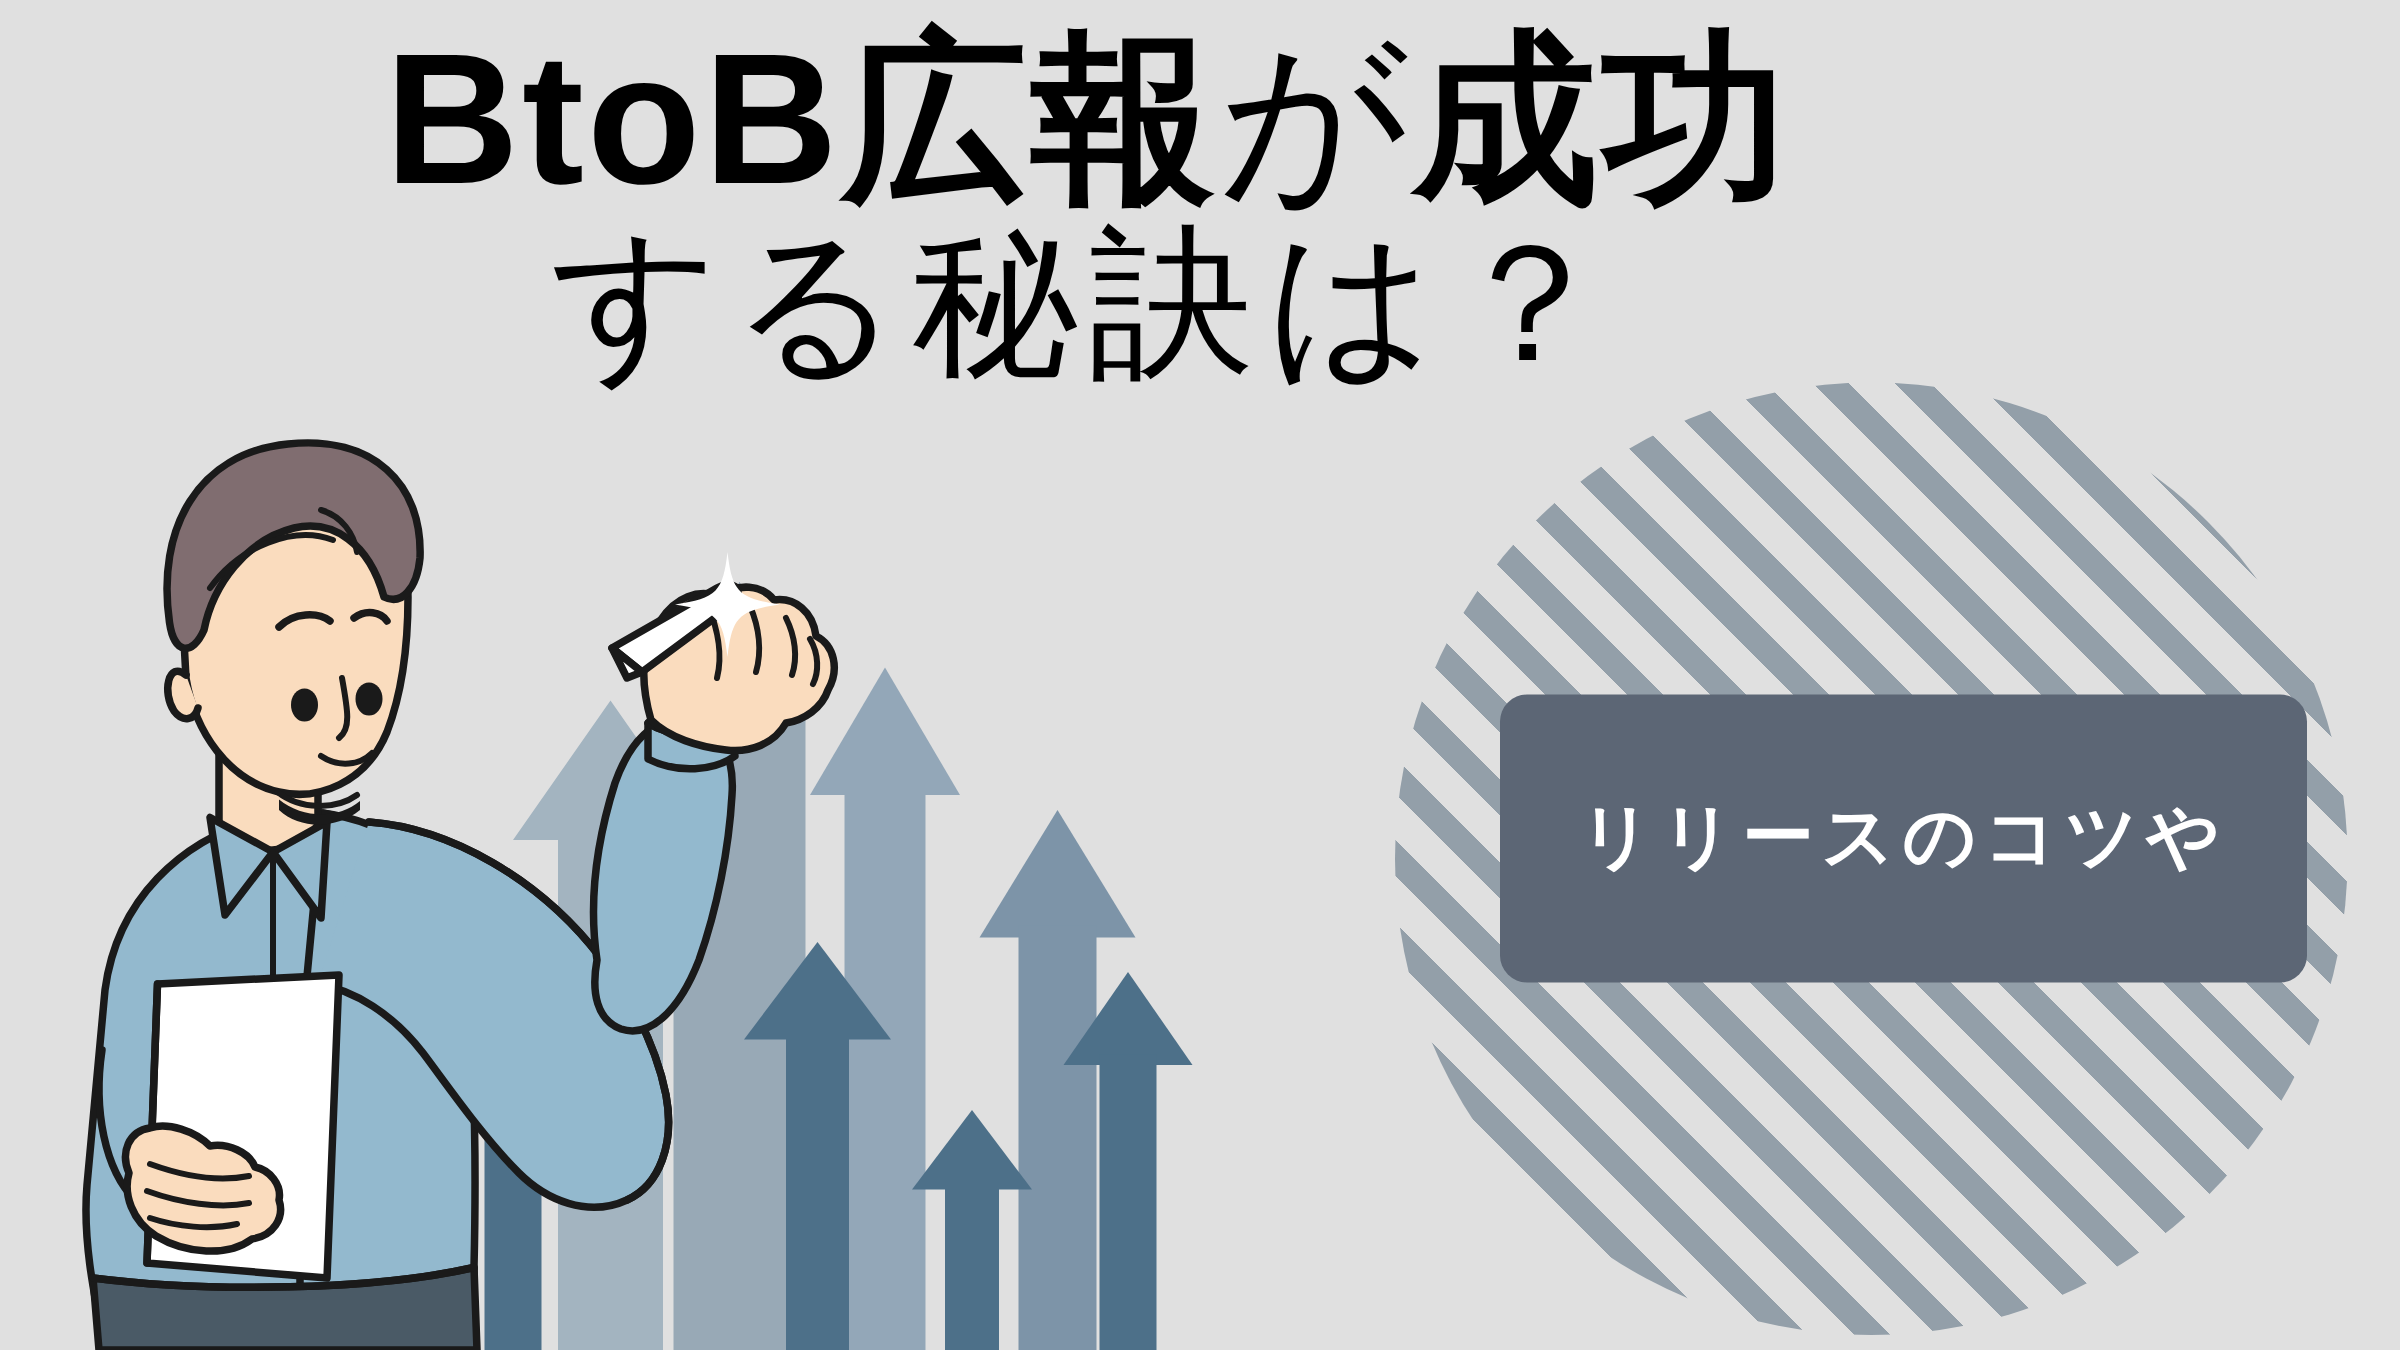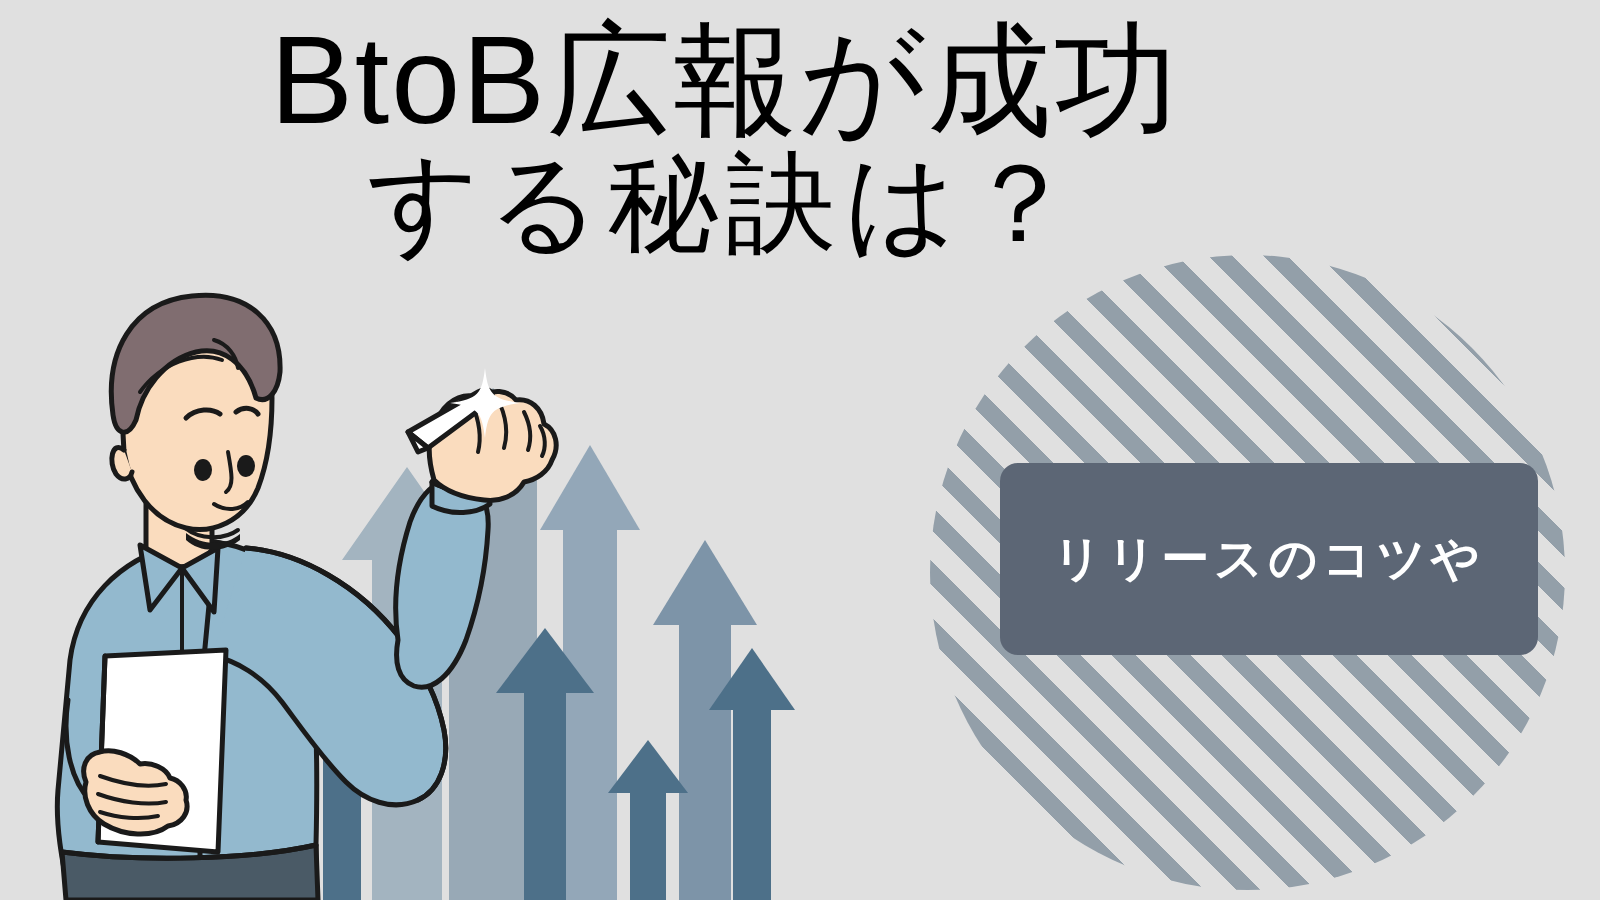--- a/index.html
+++ b/index.html
@@ -52,21 +52,21 @@
     display: block;
     font-size: 124px;
     letter-spacing: 2px;
     margin-bottom: 6px;
   }
   .headline .line2 {
     display: block;
     font-size: 110px;
     letter-spacing: 8px;
   }
-  .hl-bold   { font-weight: 400; margin-top: 17px; }
+  .hl-bold   { font-weight: 700; margin-top: 17px; }
   .hl-light  { font-weight: 400; font-family: Liberation Sans, sans-serif; }
   .hl-thin   { font-weight: 300; font-family: "DejaVu Sans", sans-serif; }
 
   
   .badge {
     position: absolute;
     left: 1000px;
     top: 463px;
     width: 538px;
     height: 192px;

